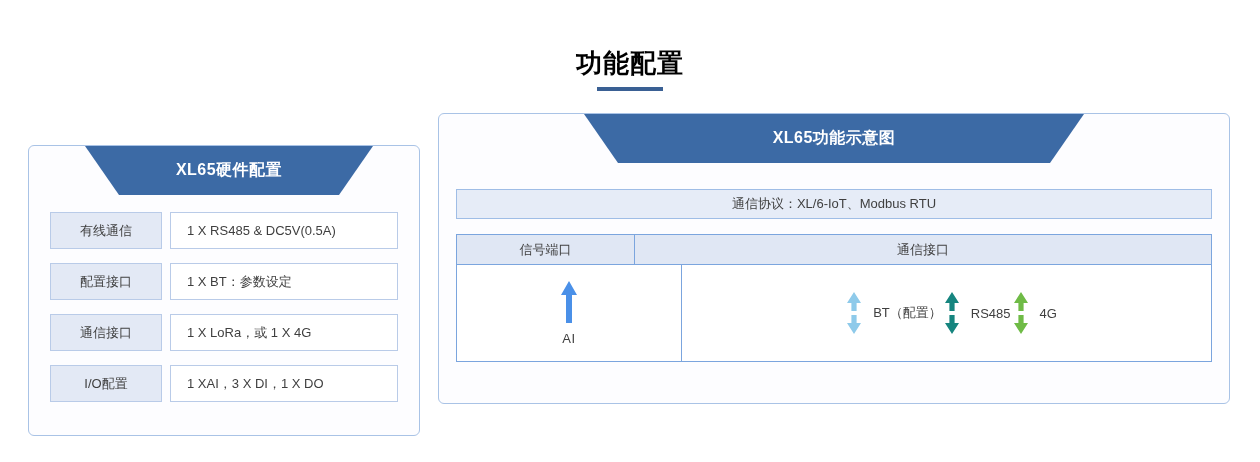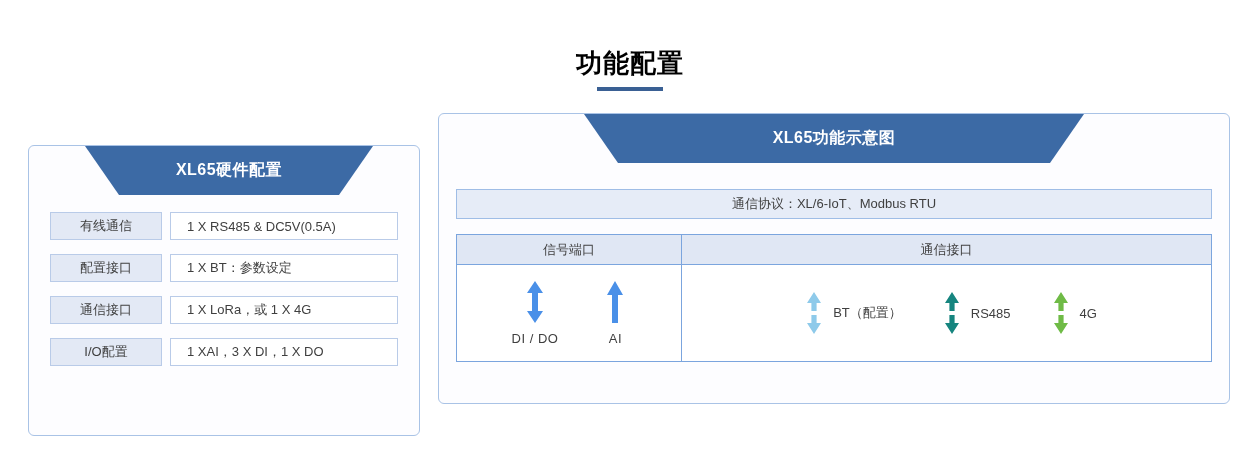--- a/index.html
+++ b/index.html
@@ -76,21 +76,21 @@
 
   
   .rows {
     padding: 17px 21px 0 21px;
   }
   .row {
     display: flex;
     align-items: stretch;
     gap: 8px;
     margin-bottom: 14px;
-    height: 28px;
+    height: 37px;
     border-radius: 6px;
   }
   .row:last-child { margin-bottom: 0; }
   .row-label {
     width: 112px;
     background: #e3e9f5;
     border: 1px solid #b9cbe8;
     box-sizing: border-box;
     display: flex;
     align-items: center;
@@ -139,39 +139,38 @@
     background: #e0e7f4;
     border-bottom: 1px solid #7ba5de;
   }
   .dt-head-cell {
     display: flex;
     align-items: center;
     justify-content: center;
     font-size: 13px;
     color: #3f3f3f;
   }
-  .dt-col-a { width: 225px; border-right: 1px solid #7ba5de; box-sizing: border-box; }
+  .dt-col-a { width: 178px; border-right: 1px solid #7ba5de; box-sizing: border-box; }
   .dt-col-b { flex: 1; }
 
   .dt-body { display: flex; height: 96px; }
   .dt-cell-a {
     width: 225px;
     border-right: 1px solid #7ba5de;
     box-sizing: border-box;
     display: flex;
     align-items: center;
     justify-content: center;
     gap: 46px;
   }
   .dt-cell-b {
     flex: 1;
     display: flex;
     align-items: center;
     justify-content: center;
-    gap: 40px;
     padding-left: 8px;
     box-sizing: border-box;
   }
 
   
   .sig-item {
     display: flex;
     flex-direction: column;
     align-items: center;
     gap: 7px;
@@ -249,28 +248,20 @@
 
         <div class="dt-head">
           <div class="dt-head-cell dt-col-a">信号端口</div>
           <div class="dt-head-cell dt-col-b">通信接口</div>
         </div>
 
         <div class="dt-body">
 
           <div class="dt-cell-a">
 
-            <div class="sig-item">
-              <span>
-                <svg class="icon-svg" width="22" height="44" viewBox="0 0 22 44">
-                  <path d="M11 1 L19 13 L14 13 L14 31 L19 31 L11 43 L3 31 L8 31 L8 13 L3 13 Z" fill="#4a90e8"></path>
-                </svg>
-              </span>
-              <span class="sig-label">DI / DO</span>
-            </div>
 
             <div class="sig-item">
               <span>
                 <svg class="icon-svg" width="22" height="44" viewBox="0 0 22 44">
                   <path d="M11 1 L19 15 L14 15 L14 43 L8 43 L8 15 L3 15 Z" fill="#4a90e8"></path>
                 </svg>
               </span>
               <span class="sig-label">AI</span>
             </div>
 

